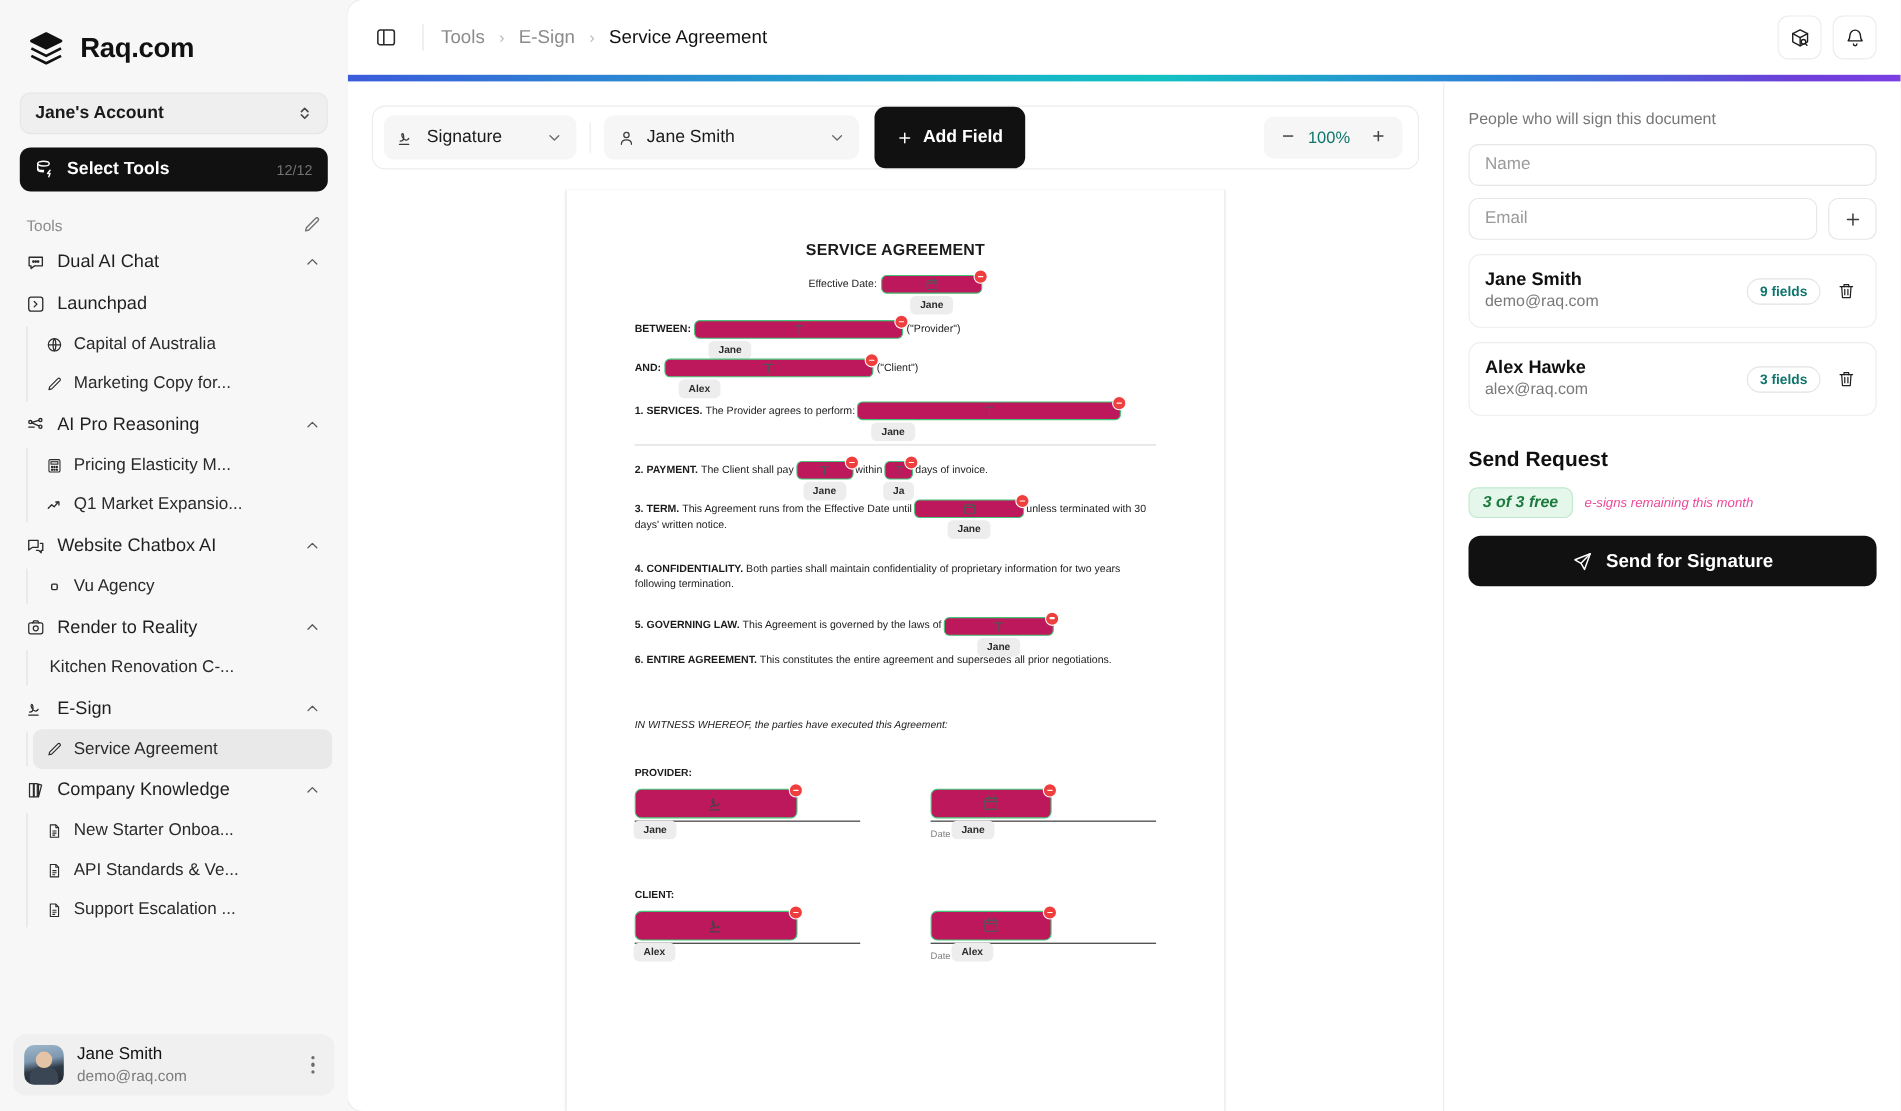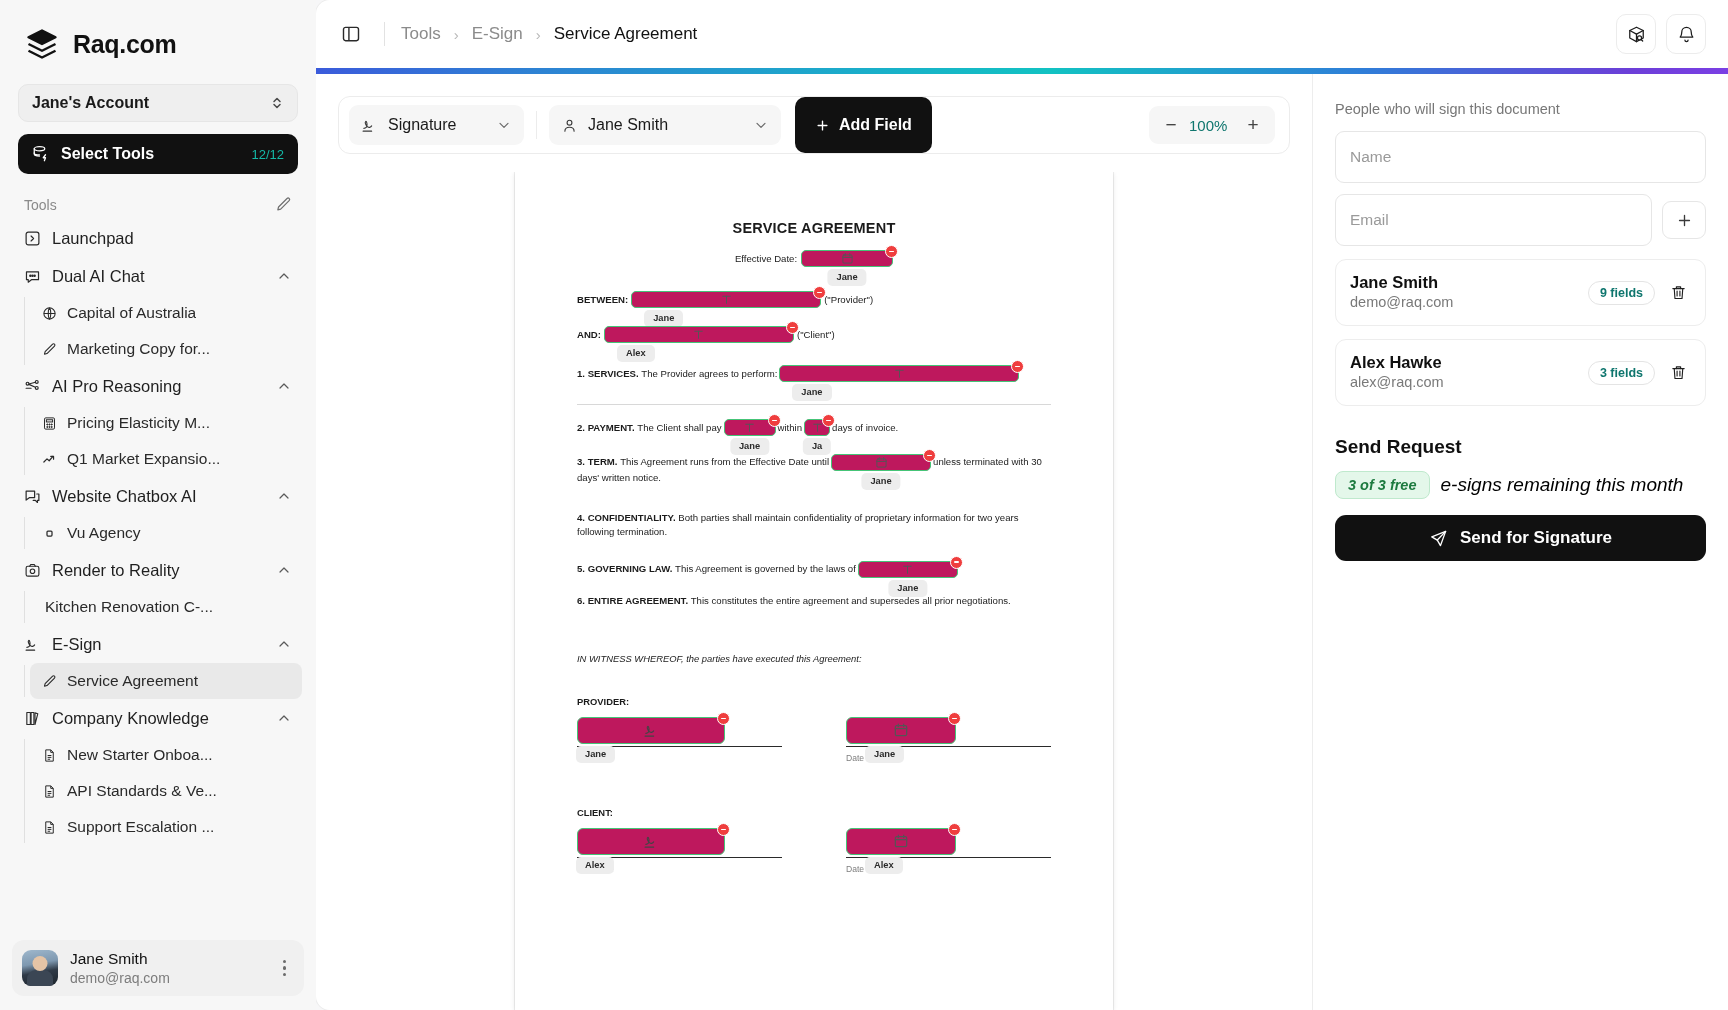--- a/index.html
+++ b/index.html
@@ -29,21 +29,21 @@
   }
   .account-switcher span { font-size:16px; font-weight:600; color:#1a1a1a; }
 
   .select-tools {
     margin: 12px 18px 0 18px; height: 40px;
     background:#111; border-radius: 10px;
     display:flex; align-items:center; gap:11px;
     padding: 0 14px; cursor:pointer;
   }
   .select-tools .st-label { font-size:16px; font-weight:700; color:#fff; flex:1; }
-  .select-tools .st-count { font-size:13px; color:#14b8a6; font-weight:500; }
+  .select-tools .st-count { font-size:13px; color:#737373; font-weight:500; }
 
   .tools-header {
     display:flex; align-items:center; justify-content:space-between;
     padding: 22px 24px 6px 24px;
   }
   .tools-header .th-label { font-size:14px; color:#8a8a8a; font-weight:500; }
 
   .nav { flex:1; overflow:hidden; padding: 0 14px; }
   .nav-row {
     display:flex; align-items:center; gap:11px;
@@ -183,21 +183,21 @@
   .owner-tag.left { left: 12px; transform:none; }
 
   
   .right-panel {
     width: 416px; flex: 0 0 416px; border-left:1px solid #ededed;
     padding: 24px 22px; overflow:hidden;
   }
   .rp-title { font-size: 19px; font-weight:700; color:#101010; }
   .rp-sub { font-size: 14.5px; color:#777; margin-top: 3px; }
   .rp-input {
-    width:100%; height: 52px; border:1px solid #e6e6e6; border-radius: 9px;
+    width:100%; height: 38px; border:1px solid #e6e6e6; border-radius: 9px;
     padding: 0 14px; font-size: 15.5px; color:#1a1a1a; font-family: inherit;
     background:#fff; outline:none; margin-top: 14px;
   }
   .rp-input::placeholder { color:#9a9a9a; }
   .rp-email-row { display:flex; gap:10px; align-items:center; margin-top: 11px; }
   .rp-email-row .rp-input { margin-top:0; flex:1; }
   .rp-add-btn {
     width:44px; height:38px; border:1px solid #e6e6e6; border-radius:9px; background:#fff;
     display:flex; align-items:center; justify-content:center; cursor:pointer; font-size:20px; color:#444;
   }
@@ -213,21 +213,21 @@
     font-size: 12.5px; font-weight:600; color:#0f766e; white-space:nowrap;
   }
   .rec-del { width:26px; height:26px; display:flex; align-items:center; justify-content:center; cursor:pointer; }
 
   .send-title { font-size: 19px; font-weight:700; color:#101010; margin-top: 30px; }
   .quota { display:flex; align-items:center; gap:11px; margin-top: 13px; font-style: italic; }
   .quota-badge {
     background:#e4f7ea; border:1px solid #bfe9cd; border-radius: 8px;
     padding: 5px 12px; font-size: 14.5px; font-weight:700; color:#1d7a3f;
   }
-  .quota-text { font-size: 19px; color:#000000; }
+  .quota-text { font-size: 12px; color:#ec4899; }
   .send-btn {
     margin-top: 16px; width:100%; height: 46px; border-radius: 11px; background:#111;
     color:#fff; display:flex; align-items:center; justify-content:center; gap:12px;
     font-size: 17px; font-weight:600; cursor:pointer; border:none; font-family:inherit;
   }
 
   svg { display:block; }
 </style>
 </head>
 <body>
@@ -276,42 +276,42 @@
           <path d="M17 3.5a2.1 2.1 0 0 1 3 3L8 18.5l-4 1 1-4z"></path>
         </svg>
       </span>
     </div>
 
     <nav class="nav">
 
       <div class="nav-row">
         <span>
           <svg width="17" height="17" viewBox="0 0 24 24" fill="none" stroke="#2a2a2a" stroke-width="1.7" stroke-linecap="round" stroke-linejoin="round">
-            <rect x="3" y="3" width="18" height="18" rx="3"></rect>
-              <path d="M10 8.5 13.5 12 10 15.5"></path>
-          </svg>
-        </span>
-        <span class="nav-label">Launchpad</span>
-      </div>
-
-      <div class="nav-row">
-        <span>
-          <svg width="17" height="17" viewBox="0 0 24 24" fill="none" stroke="#2a2a2a" stroke-width="1.7" stroke-linecap="round" stroke-linejoin="round">
             <path d="M3.5 5.5h17v11h-10l-4.5 3.5v-3.5h-2.5z"></path>
               <circle cx="9" cy="11" r=".9" fill="#2a2a2a"></circle>
               <circle cx="12" cy="11" r=".9" fill="#2a2a2a"></circle>
               <circle cx="15" cy="11" r=".9" fill="#2a2a2a"></circle>
           </svg>
         </span>
         <span class="nav-label">Dual AI Chat</span>
         <span>
           <svg width="16" height="16" viewBox="0 0 24 24" fill="none" stroke="#5a5a5a" stroke-width="1.8" stroke-linecap="round" stroke-linejoin="round">
               <path d="M6 15l6-6 6 6"></path>
             </svg>
         </span>
+      </div>
+
+      <div class="nav-row">
+        <span>
+          <svg width="17" height="17" viewBox="0 0 24 24" fill="none" stroke="#2a2a2a" stroke-width="1.7" stroke-linecap="round" stroke-linejoin="round">
+            <rect x="3" y="3" width="18" height="18" rx="3"></rect>
+              <path d="M10 8.5 13.5 12 10 15.5"></path>
+          </svg>
+        </span>
+        <span class="nav-label">Launchpad</span>
       </div>
       <div class="nav-group-children">
         <div class="nav-child">
           <span>
             <svg width="15" height="15" viewBox="0 0 24 24" fill="none" stroke="#2a2a2a" stroke-width="1.7">
                 <circle cx="12" cy="12" r="9"></circle>
                 <path d="M3 12h18M12 3c2.7 3 2.7 15 0 18M12 3c-2.7 3-2.7 15 0 18"></path>
               </svg>
           </span>
           <span class="nav-label">Capital of Australia</span>

